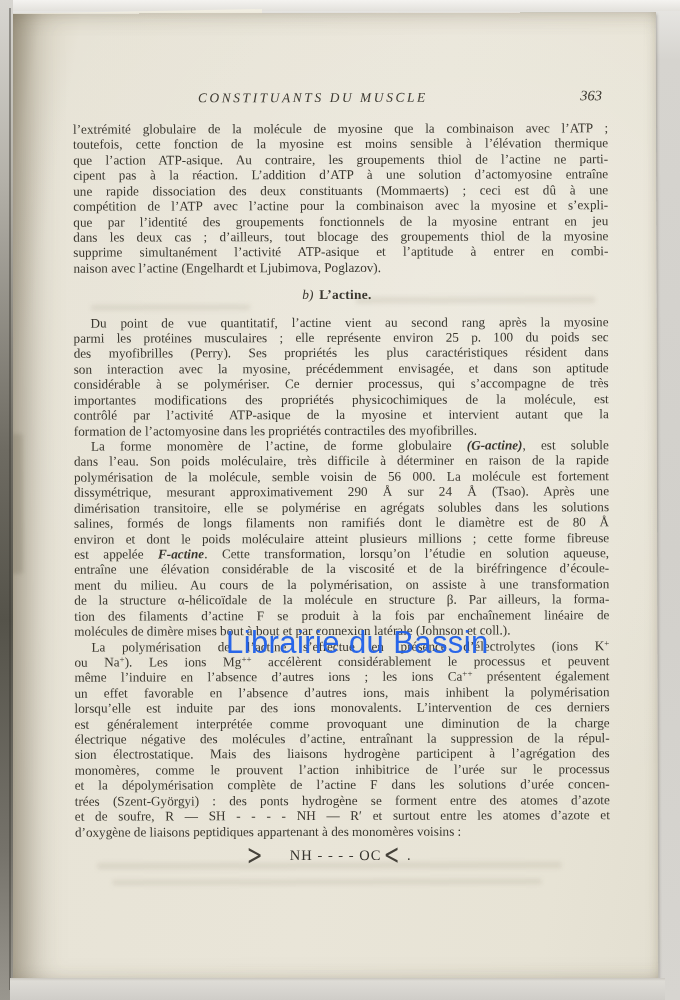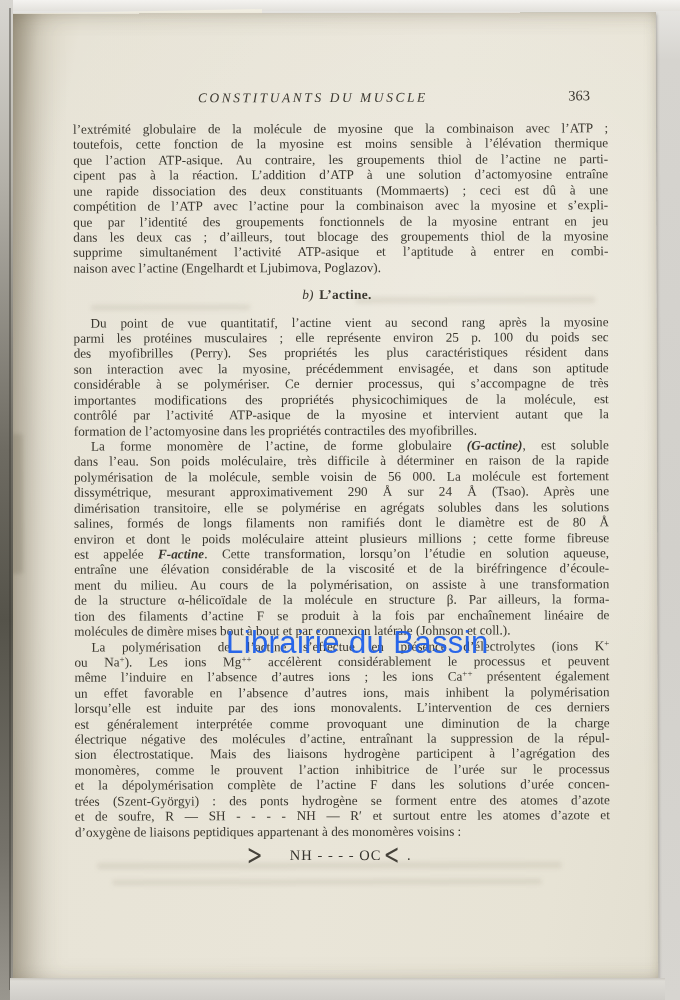--- a/index.html
+++ b/index.html
@@ -36,21 +36,21 @@
       1px 2px 3px rgba(60,55,45,.35);
   }
   
   .bleed{position:absolute;filter:blur(2px);background:rgba(125,115,88,.12);border-radius:3px;}
   
   .text-column{position:absolute;left:63px;top:77px;width:535px;color:#3a372f;
     font-size:13.2px;line-height:15.42px;}
   .running-header{position:relative;height:16px;}
   .rh-title{position:absolute;left:50%;transform:translateX(-62%);
     font-style:italic;letter-spacing:2.6px;font-size:13.4px;white-space:nowrap;color:#3c3931;}
-  .rh-page{position:absolute;right:18px;top:-1px;font-size:14.5px;color:#3c3931;}
+  .rh-page{position:absolute;right:6px;top:-1px;font-size:14.5px;color:#3c3931;font-style:italic;}
   .para{margin:0;}
   .para1{margin-top:15px;}
   .line{text-align:justify;text-align-last:justify;white-space:nowrap;}
   .line.last{text-align-last:left;}
   .line.indent{text-indent:17px;}
   .line i{font-style:italic;font-weight:bold;}
   .line sup{font-size:9px;line-height:0;vertical-align:4px;}
   .section-heading{text-align:center;margin:12px 0 12px -8px;font-size:13.4px;}
   .section-heading .hp{font-style:italic;margin-right:6px;}
   .section-heading .ht{font-weight:bold;letter-spacing:.3px;}

